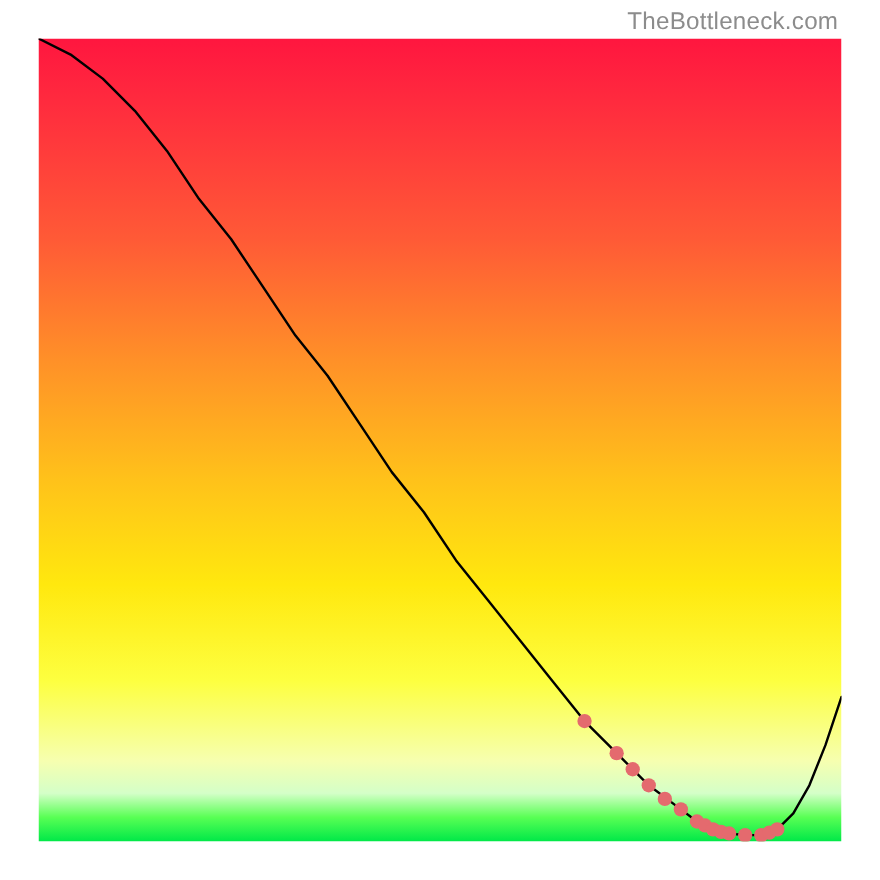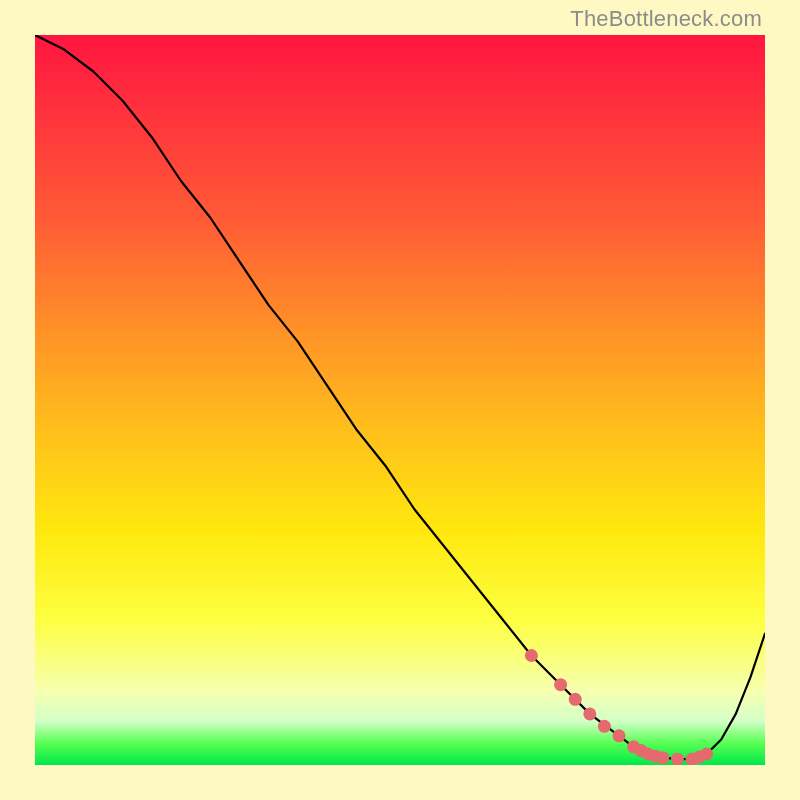--- a/index.html
+++ b/index.html
@@ -10,21 +10,21 @@
     background: #000;
     overflow: hidden;
     font-family: Arial, Helvetica, sans-serif;
   }
   .frame {
     position: absolute;
     top: 0;
     left: 0;
     width: 800px;
     height: 800px;
-    background: #fef9c3;
+    background: #ffffff;
   }
   .plot-area {
     position: absolute;
     top: 35px;
     left: 35px;
     width: 730px;
     height: 730px;
     overflow: hidden;
   }
   .gradient {

